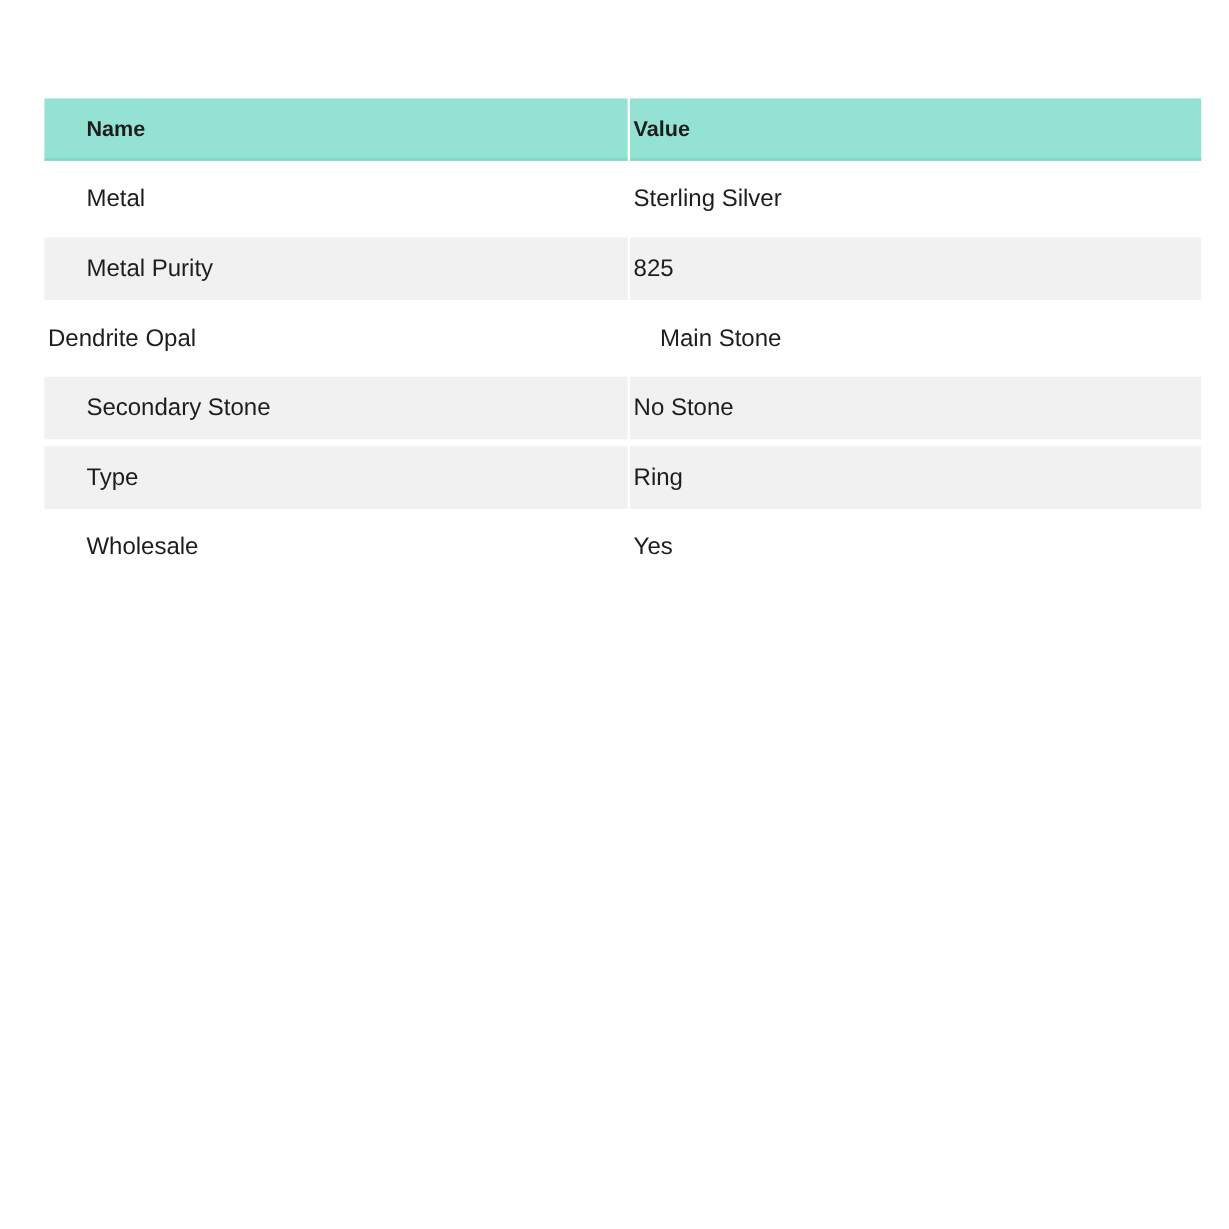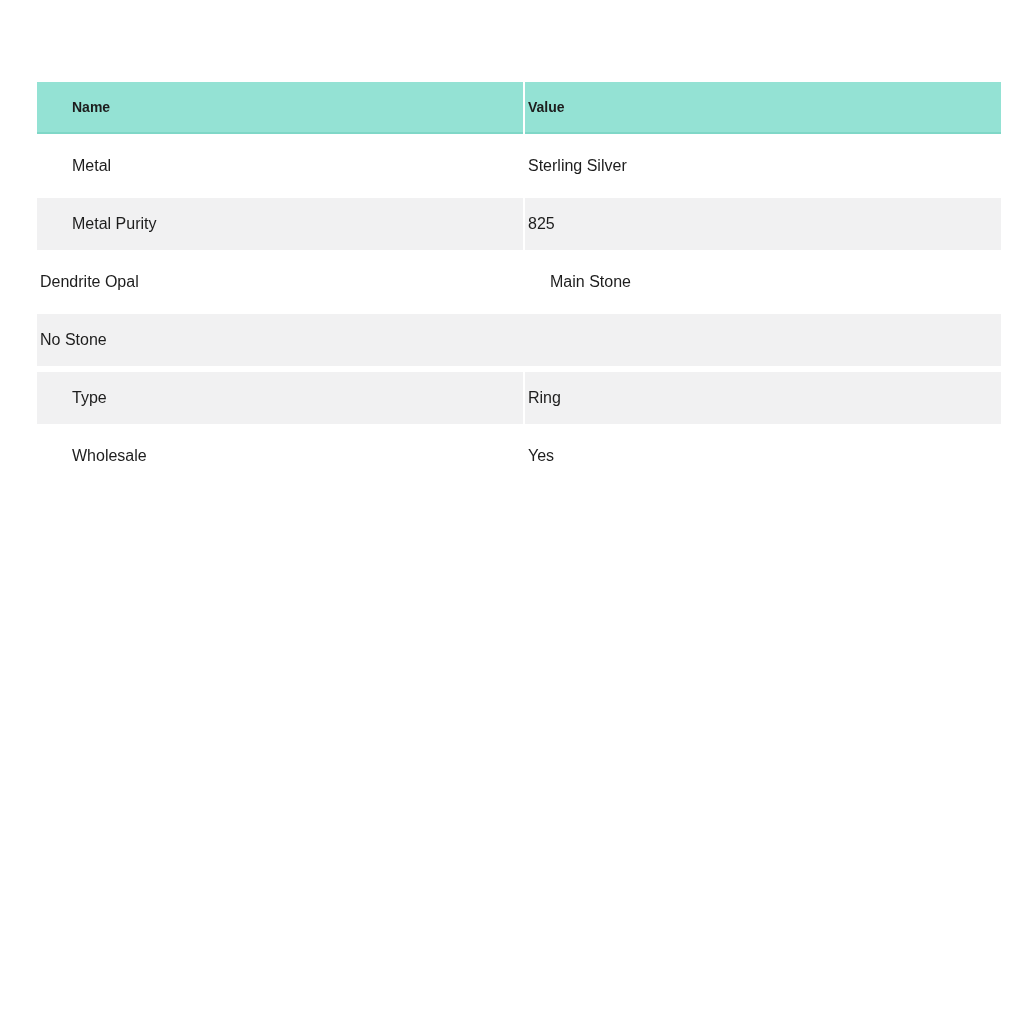--- a/index.html
+++ b/index.html
@@ -21,40 +21,40 @@
     display: flex;
     gap: 2px;
     height: 52px;
     box-sizing: border-box;
   }
   .row.body { margin-top: 6px; }
   .cell {
     display: flex;
     align-items: center;
     box-sizing: border-box;
-    font-size: 16px;
+    font-size: 20px;
     color: #1d1d1d;
     background: #ffffff;
     overflow: hidden;
     white-space: nowrap;
   }
   .cell.name {
     width: 486px;
     flex: 0 0 486px;
     padding-left: 35px;
   }
   .cell.value {
     flex: 1 1 auto;
     padding-left: 3px;
   }
   .row.header .cell {
     background: var(--header-bg, #94e2d4);
     border-bottom: 2px solid var(--header-border, #7fd7c7);
     font-weight: 700;
-    font-size: 14px;
+    font-size: 18px;
   }
   .row.striped .cell {
     background: var(--stripe-bg, #f1f1f2);
   }
 </style>
 </head>
 <body>
 
 <div class="attr-table">
   <div class="row header">
@@ -68,20 +68,21 @@
       </div>
       <div class="row body striped">
         <div class="cell name">Metal Purity</div>
         <div class="cell value">825</div>
       </div>
       <div class="row body">
         <div class="cell value">Dendrite Opal</div>
         <div class="cell name">Main Stone</div>
       </div>
       <div class="row body striped">
+        <div class="cell name">Secondary Stone</div>
         <div class="cell value">No Stone</div>
       </div>
       <div class="row body striped">
         <div class="cell name">Type</div>
         <div class="cell value">Ring</div>
       </div>
       <div class="row body">
         <div class="cell name">Wholesale</div>
         <div class="cell value">Yes</div>
       </div>

